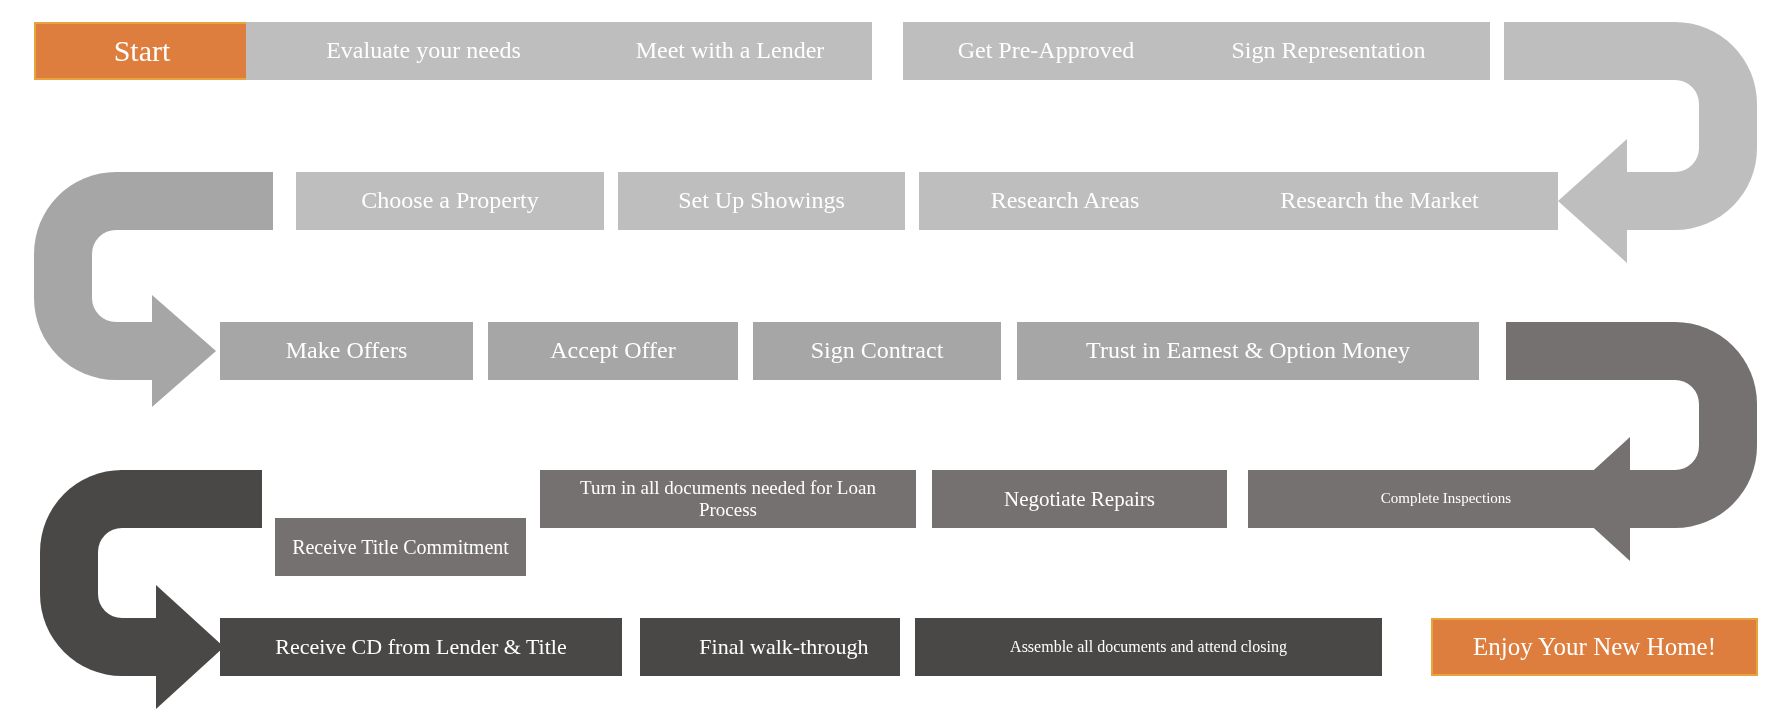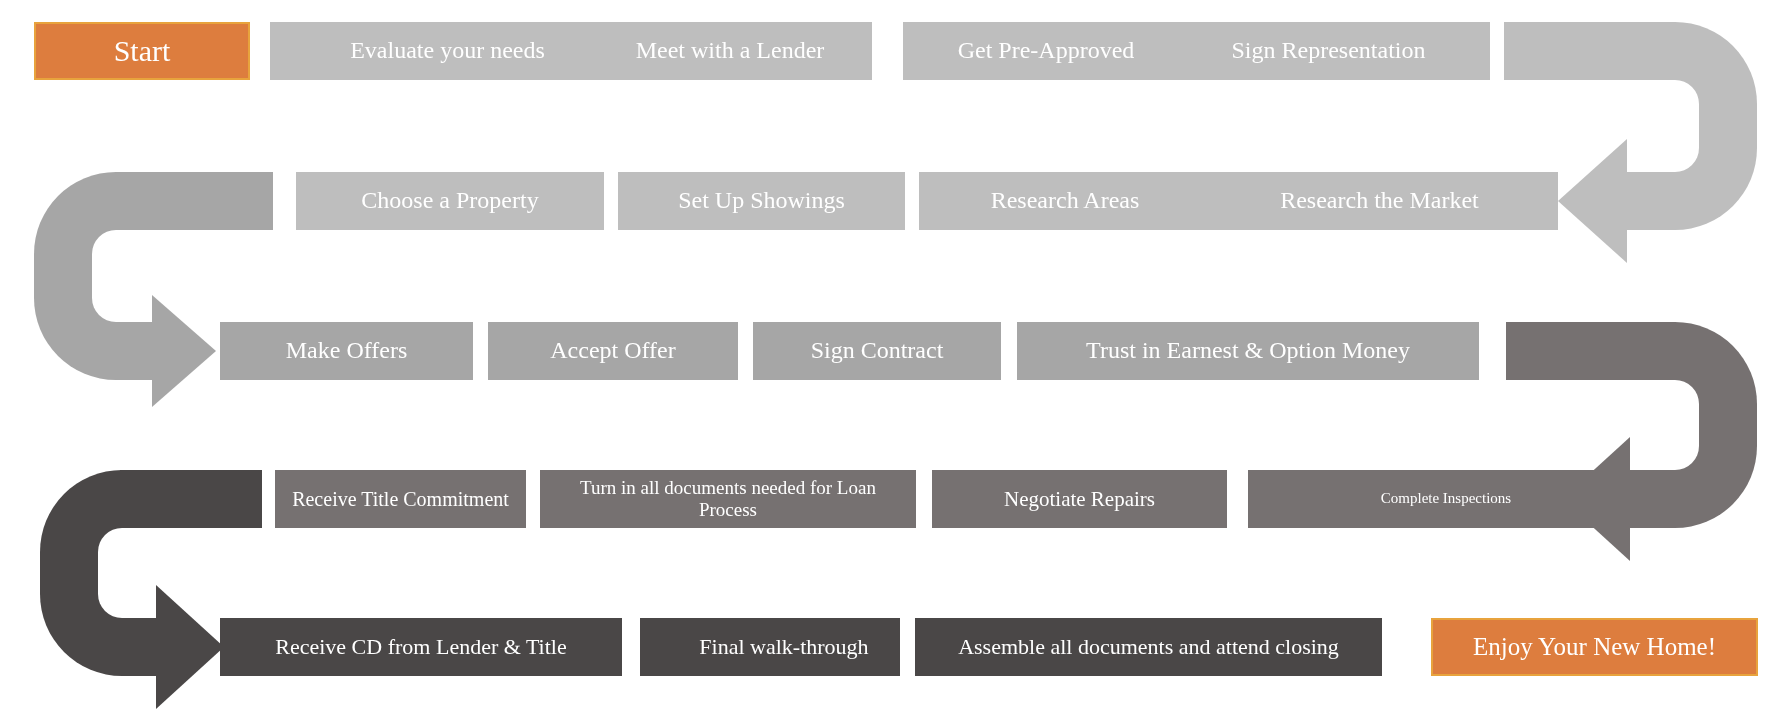--- a/index.html
+++ b/index.html
@@ -15,43 +15,43 @@
   }
   .light{background:var(--gray-light,#BEBEBE);}
   .medium{background:var(--gray-medium,#A6A6A6);}
   .dark{background:var(--gray-dark,#767171);}
   .charcoal{background:var(--gray-charcoal,#4A4747);}
   .orange{background:var(--accent-orange,#DD7D3E);border:2px solid var(--accent-orange-border,#E8A33D);}
 
   .r1{top:22px}.r2{top:172px}.r3{top:322px}.r4{top:470px}.r5{top:618px}
 
   .b-start{left:34px;width:216px;font-size:30px;}
-  .b-evaluate{left:270px;width:355px;text-align:center;}
+  .b-evaluate{left:246px;width:355px;text-align:center;}
   .b-meet{left:588px;width:284px;}
   .b-preapproved{left:903px;width:286px;text-align:right;}
   .b-signrep{left:1167px;width:323px;}
 
   .b-choose{left:296px;width:308px;}
   .b-showings{left:618px;width:287px;}
   .b-areas{left:919px;width:292px;}
   .b-market{left:1201px;width:357px;}
 
   .b-make{left:220px;width:253px;}
   .b-accept{left:488px;width:250px;}
   .b-contract{left:753px;width:248px;}
   .b-trust{left:1017px;width:462px;}
 
-  .b-title{left:275px;width:251px;font-size:20px;}
+  .b-title{left:275px;width:251px;font-size:20px;margin-top:48px;}
   .b-docs{left:540px;width:376px;font-size:19px;padding:4px 30px;}
   .b-negotiate{left:932px;width:295px;font-size:21px;}
   .b-inspections{left:1248px;width:354px;font-size:15px;padding-left:42px;}
 
   .b-cd{left:220px;width:402px;font-size:22px;}
   .b-walk{left:640px;width:260px;font-size:22px;padding-left:28px;}
-  .b-assemble{left:915px;width:467px;font-size:22px;}
+  .b-assemble{left:915px;width:467px;font-size:16px;}
   .b-enjoy{left:1431px;width:327px;font-size:25px;}
 
   
   .bar{position:absolute;height:58px;}
   .uturn{position:absolute;box-sizing:border-box;background:transparent;border-style:solid;}
   .tri{position:absolute;width:0;height:0;}
 
   
   .a1-bar{left:1504px;top:22px;width:145px;background:var(--gray-light,#BEBEBE);}
   .a1-elbow{left:1627px;top:22px;width:130px;height:208px;

